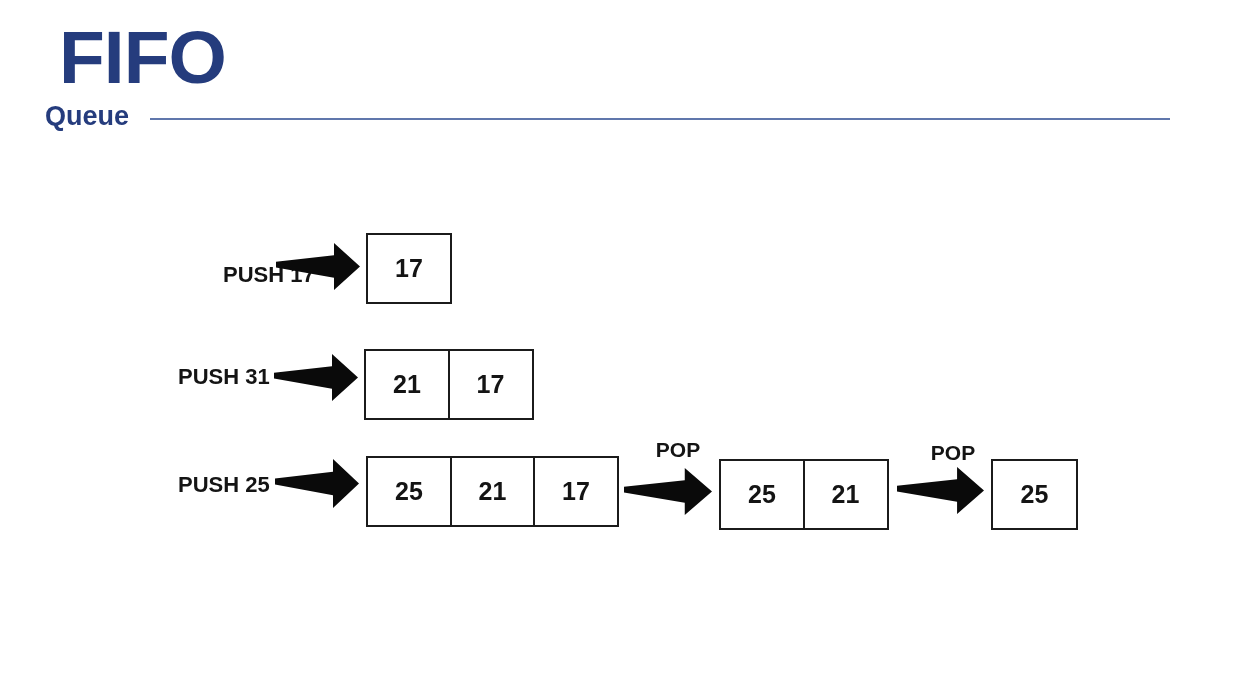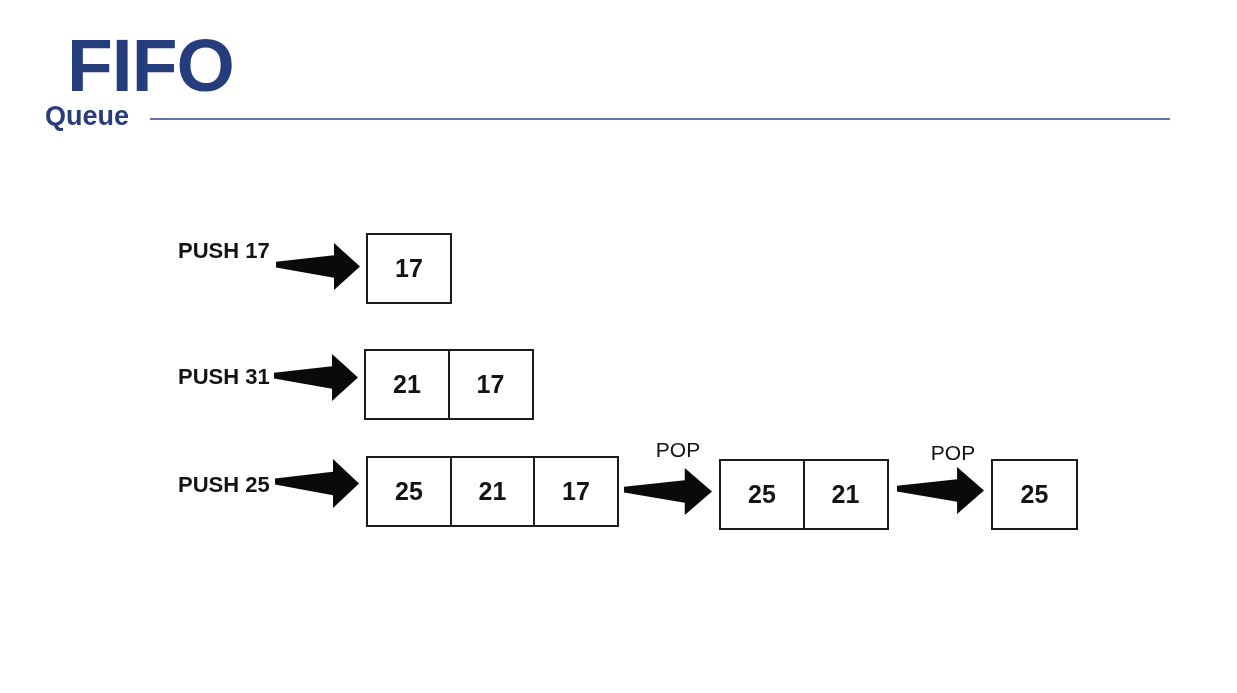--- a/index.html
+++ b/index.html
@@ -14,39 +14,39 @@
   .canvas{
     position:relative;
     width:1237px;height:693px;
     background:var(--paper);
     overflow:hidden;
     margin:0 auto;
   }
   .title{
     position:absolute;left:59px;top:18px;
     font-size:75px;line-height:78px;font-weight:800;
-    letter-spacing:-1px;color:var(--accent-blue);margin:8px;
+    letter-spacing:-1px;color:var(--accent-blue);margin:0;
   }
   .subtitle{
     position:absolute;left:45px;top:103px;
     font-size:27px;line-height:26px;font-weight:700;
     color:var(--accent-blue);
   }
   .divider{
     position:absolute;left:150px;top:118px;
     width:1020px;height:2px;background:var(--divider-blue);
   }
   .op-label{
     position:absolute;left:178px;
     font-size:22px;line-height:26px;font-weight:700;color:var(--ink);
     white-space:nowrap;
   }
   .pop-label{
     position:absolute;width:50px;text-align:center;
-    font-size:21px;line-height:18px;font-weight:400;color:var(--ink);
+    font-size:21px;line-height:18px;font-weight:700;color:var(--ink);
     white-space:nowrap;
   }
   .arrow{position:absolute;display:block;}
   .arrow polygon{fill:#0a0a0a;}
   .qbox{position:absolute;display:flex;}
   .qcell{
     box-sizing:border-box;
     width:86px;height:71px;
     border:2.5px solid var(--box-border);
     background:#ffffff;
@@ -58,21 +58,21 @@
 </style>
 </head>
 <body>
 
 <div class="canvas">
 
   <h1 class="title">FIFO</h1>
   <div class="subtitle">Queue</div>
   <div class="divider"></div>
 
-  <div class="op-label" style="top:238px;">PUSH 17</div>
+  <div class="op-label" style="top:262px;margin-left:45px;">PUSH 17</div>
   <svg class="arrow" style="left:276px;top:243px;" width="84" height="47" viewBox="0 0 84 50" preserveAspectRatio="none">
     <polygon points="0,20 58,13 58,0 84,25 58,50 58,37 0,26"></polygon>
   </svg>
   <div class="qbox" style="left:366px;top:233px;">
     <div class="qcell">17</div>
   </div>
 
   <div class="op-label" style="top:364px;">PUSH 31</div>
   <svg class="arrow" style="left:274px;top:354px;" width="84" height="47" viewBox="0 0 84 50" preserveAspectRatio="none">
     <polygon points="0,20 58,13 58,0 84,25 58,50 58,37 0,26"></polygon>

